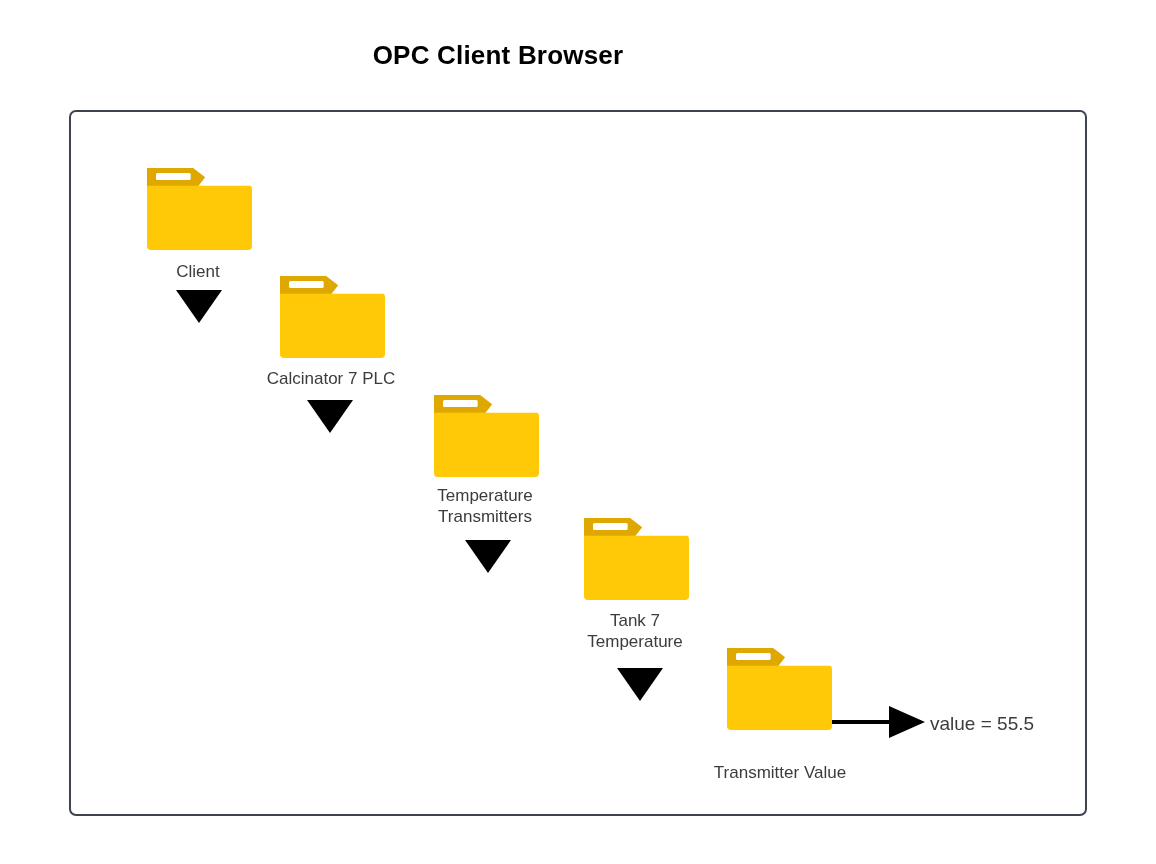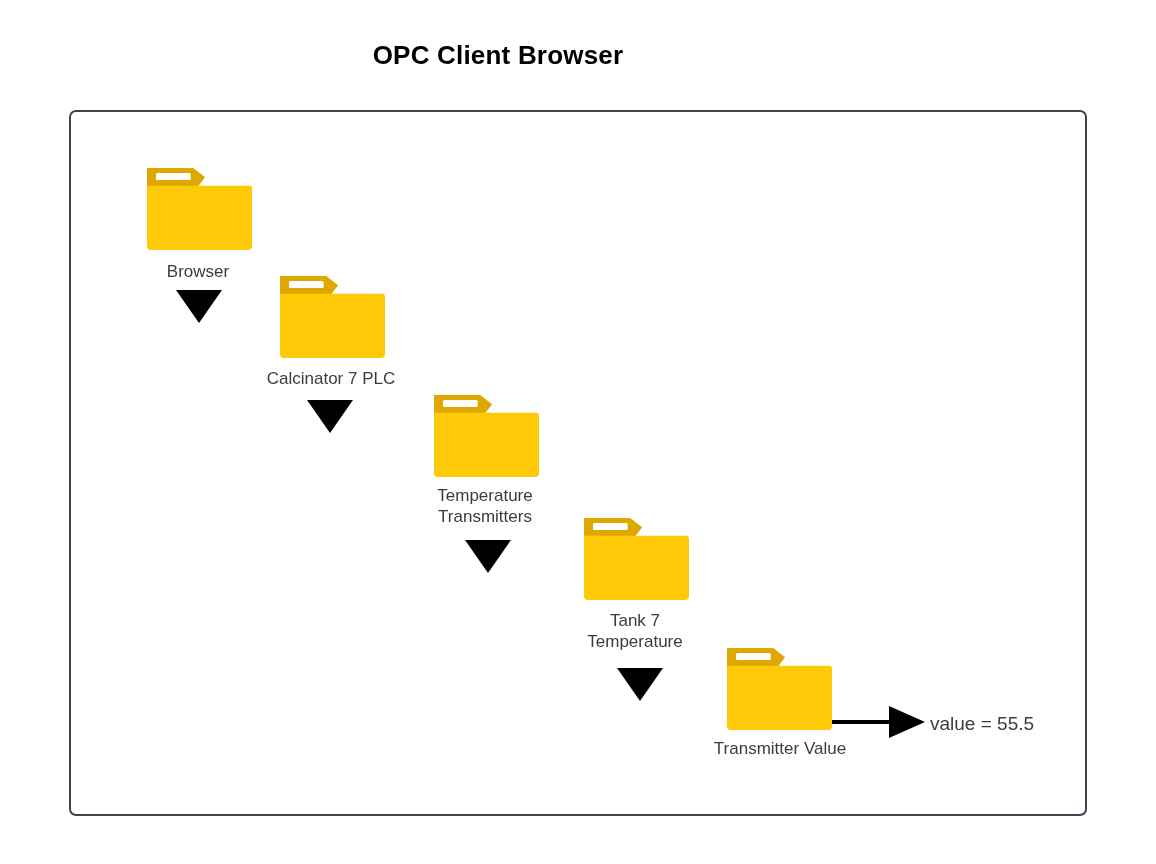--- a/index.html
+++ b/index.html
@@ -89,21 +89,21 @@
 <div id="canvas-frame"></div>
 
 <div id="nodes-layer">
     <div class="node" style="left: 145px; top: 165px; width: 107px; height: 85px;">
       <svg class="folder" width="107" height="85" viewBox="0 0 107 85">
         <path d="M2,27.7 L2,3 L48.15,3 L60.15,12.35 L48.15,27.7 Z" fill="#DFA800"></path>
         <path d="M2,20.7 L60.15,20.7 L105,20.7 Q107,20.7 107,24.7 L107,81 Q107,85 103,85 L6,85 Q2,85 2,81 Z" fill="#FFC907"></path>
         <rect x="11" y="8" width="34.668" height="7" rx="1.5" fill="#FFFFFF"></rect>
       </svg>
     </div>
-    <div class="node-label" style="left: 198px; top: 261px; transform: translateX(-50%); position: absolute;">Browser</div>
+    <div class="node-label" style="left: 198px; top: 261px; transform: translateX(-50%); position: absolute;">Client</div>
     <div class="node" style="left: 278px; top: 273px; width: 107px; height: 85px;">
       <svg class="folder" width="107" height="85" viewBox="0 0 107 85">
         <path d="M2,27.7 L2,3 L48.15,3 L60.15,12.35 L48.15,27.7 Z" fill="#DFA800"></path>
         <path d="M2,20.7 L60.15,20.7 L105,20.7 Q107,20.7 107,24.7 L107,81 Q107,85 103,85 L6,85 Q2,85 2,81 Z" fill="#FFC907"></path>
         <rect x="11" y="8" width="34.668" height="7" rx="1.5" fill="#FFFFFF"></rect>
       </svg>
     </div>
     <div class="node-label" style="left: 331px; top: 368px; transform: translateX(-50%); position: absolute;">Calcinator 7 PLC</div>
     <div class="node" style="left: 432px; top: 392px; width: 107px; height: 85px;">
       <svg class="folder" width="107" height="85" viewBox="0 0 107 85">
@@ -123,21 +123,21 @@
     </div>
     <div class="node-label" style="left: 635px; top: 610px; transform: translateX(-50%); position: absolute;">Tank 7
 Temperature</div>
     <div class="node" style="left: 725px; top: 645px; width: 107px; height: 85px;">
       <svg class="folder" width="107" height="85" viewBox="0 0 107 85">
         <path d="M2,27.7 L2,3 L48.15,3 L60.15,12.35 L48.15,27.7 Z" fill="#DFA800"></path>
         <path d="M2,20.7 L60.15,20.7 L105,20.7 Q107,20.7 107,24.7 L107,81 Q107,85 103,85 L6,85 Q2,85 2,81 Z" fill="#FFC907"></path>
         <rect x="11" y="8" width="34.668" height="7" rx="1.5" fill="#FFFFFF"></rect>
       </svg>
     </div>
-    <div class="node-label" style="left: 780px; top: 738px; transform: translateX(-50%); position: absolute;">Transmitter Value</div>
+    <div class="node-label" style="left: 780px; top: 762px; transform: translateX(-50%); position: absolute;">Transmitter Value</div>
     <div class="arrow-down" style="left: 176px; top: 290px; border-top-color: rgb(0, 0, 0);"></div>
     <div class="arrow-down" style="left: 307px; top: 400px; border-top-color: rgb(0, 0, 0);"></div>
     <div class="arrow-down" style="left: 465px; top: 540px; border-top-color: rgb(0, 0, 0);"></div>
     <div class="arrow-down" style="left: 617px; top: 668px; border-top-color: rgb(0, 0, 0);"></div>
   </div>
 
 <svg id="value-arrow" width="1156" height="864" style="left:0;top:0;pointer-events:none;">
   <defs>
     <marker id="arrowhead" markerWidth="9" markerHeight="8" refX="8" refY="4" orient="auto" markerUnits="strokeWidth">
       <path d="M0,0 L9,4 L0,8 z" fill="#000000"></path>

